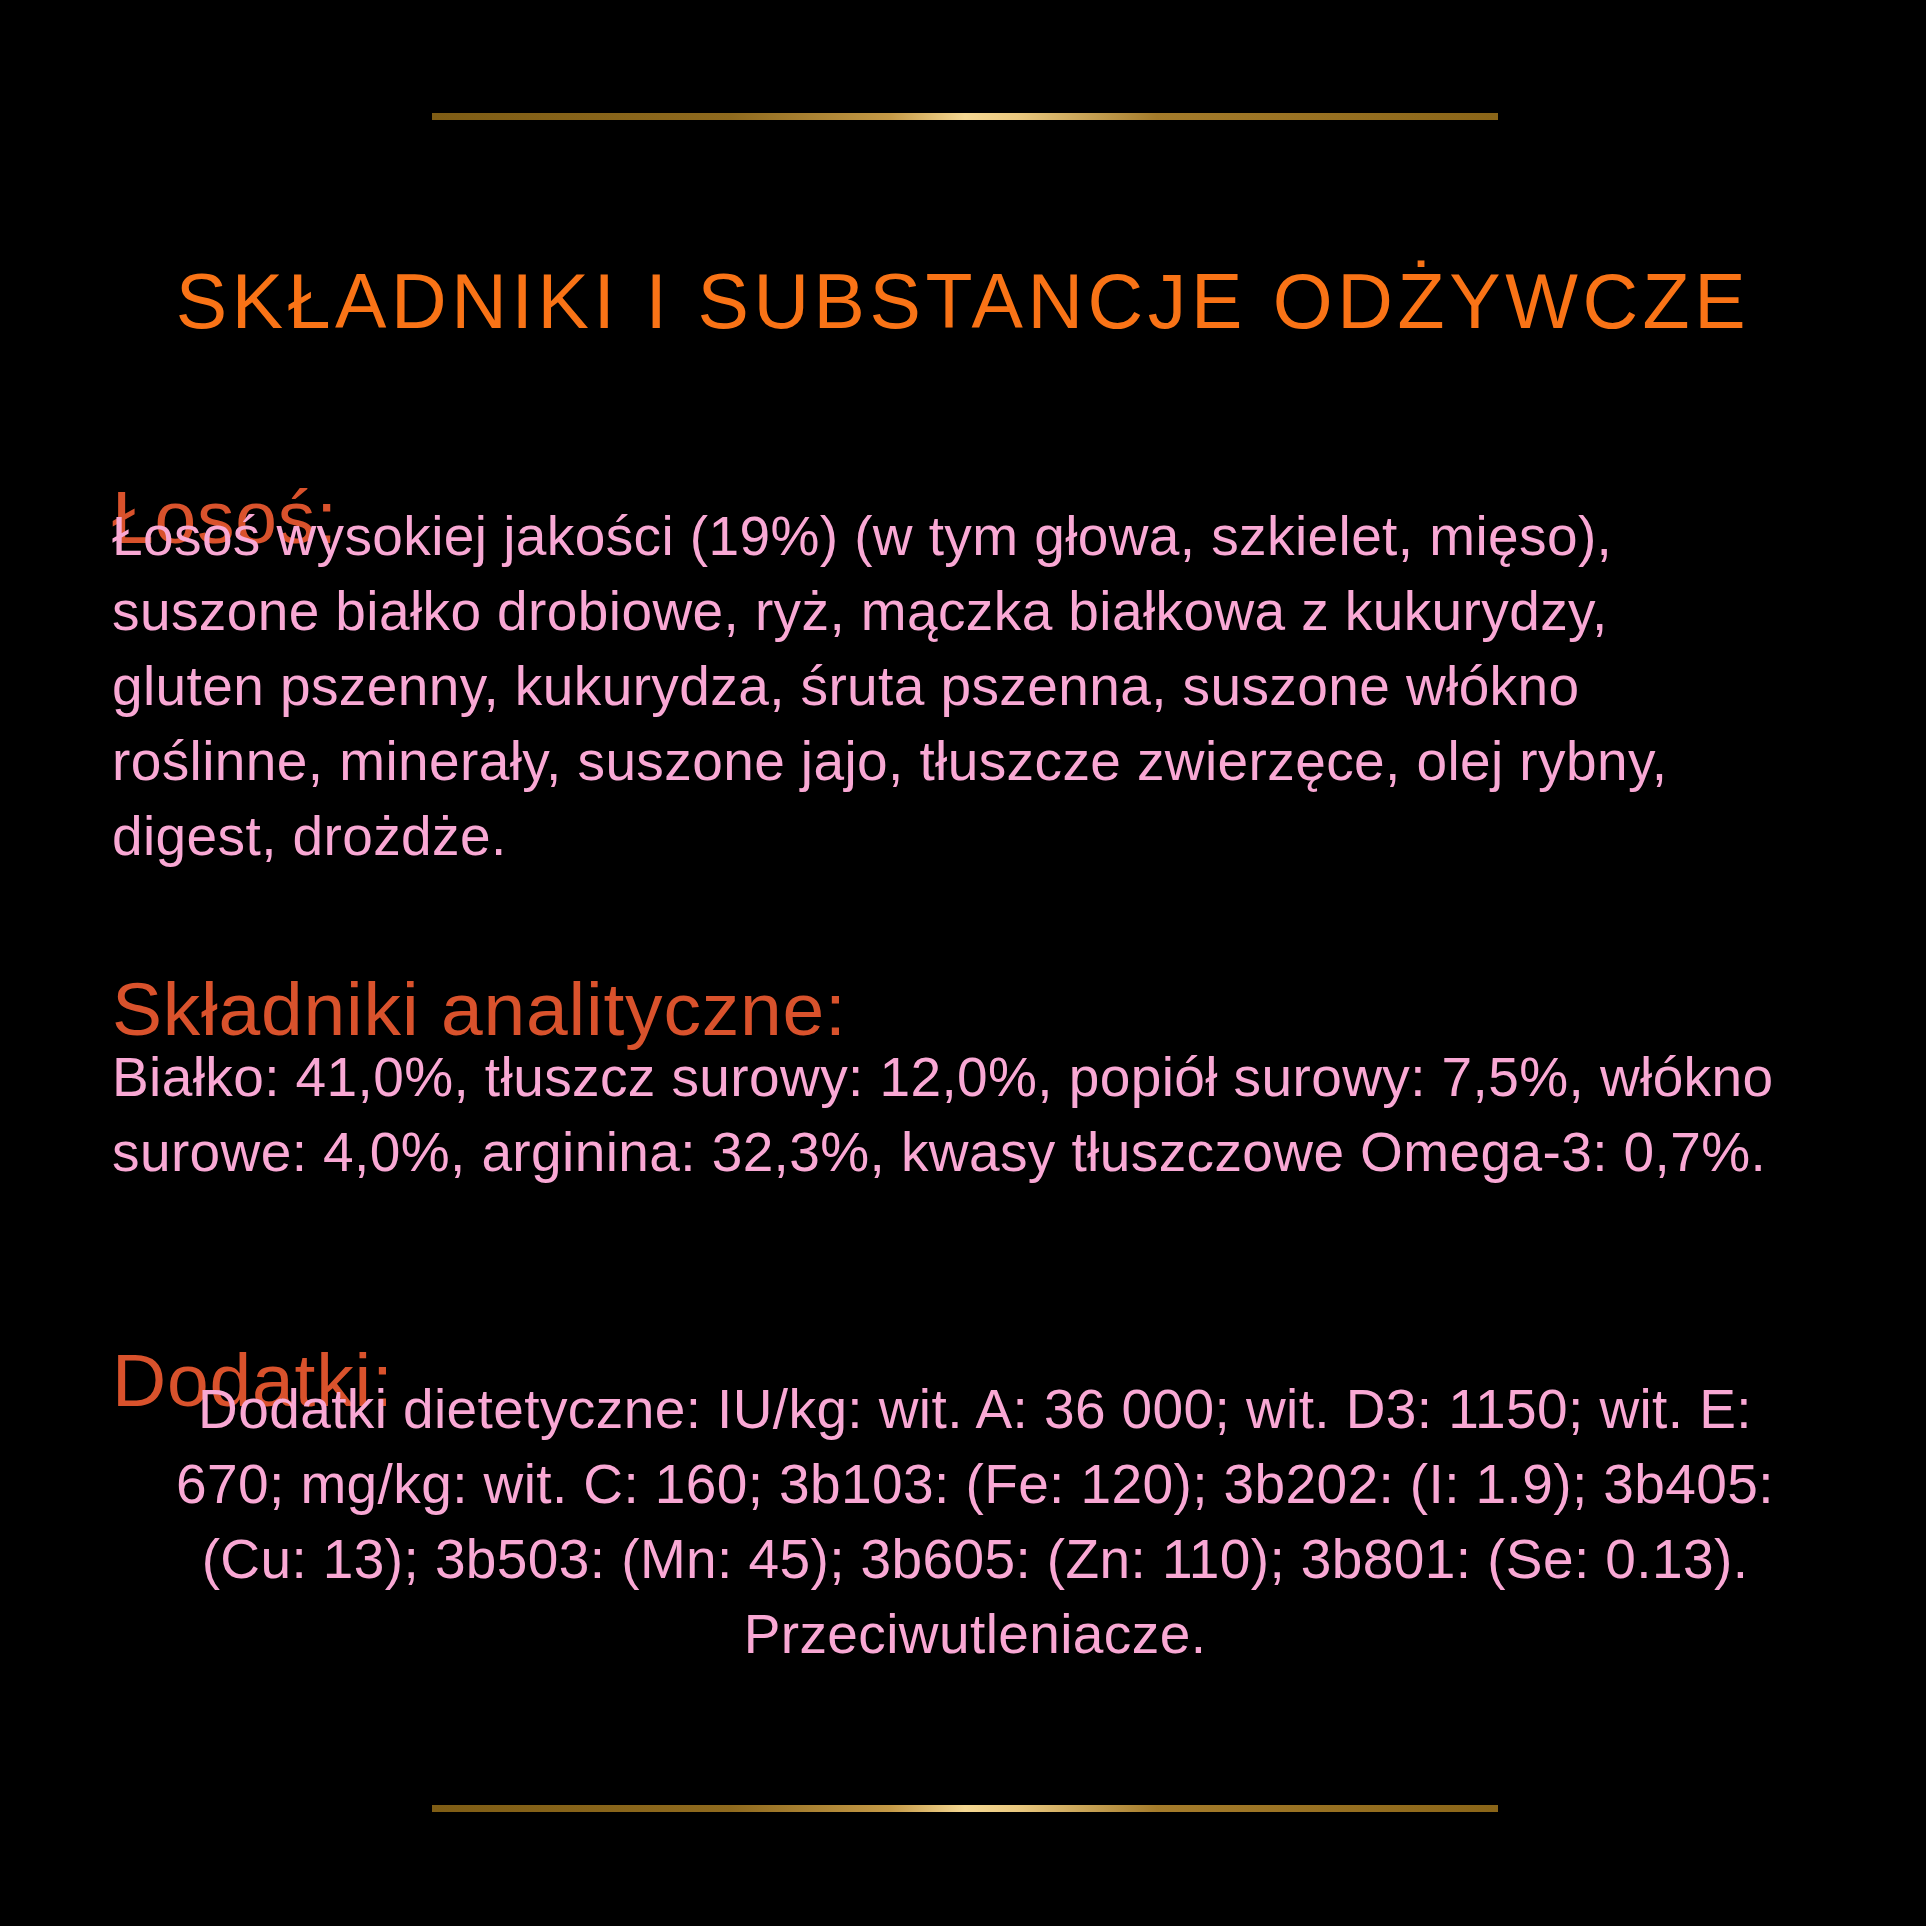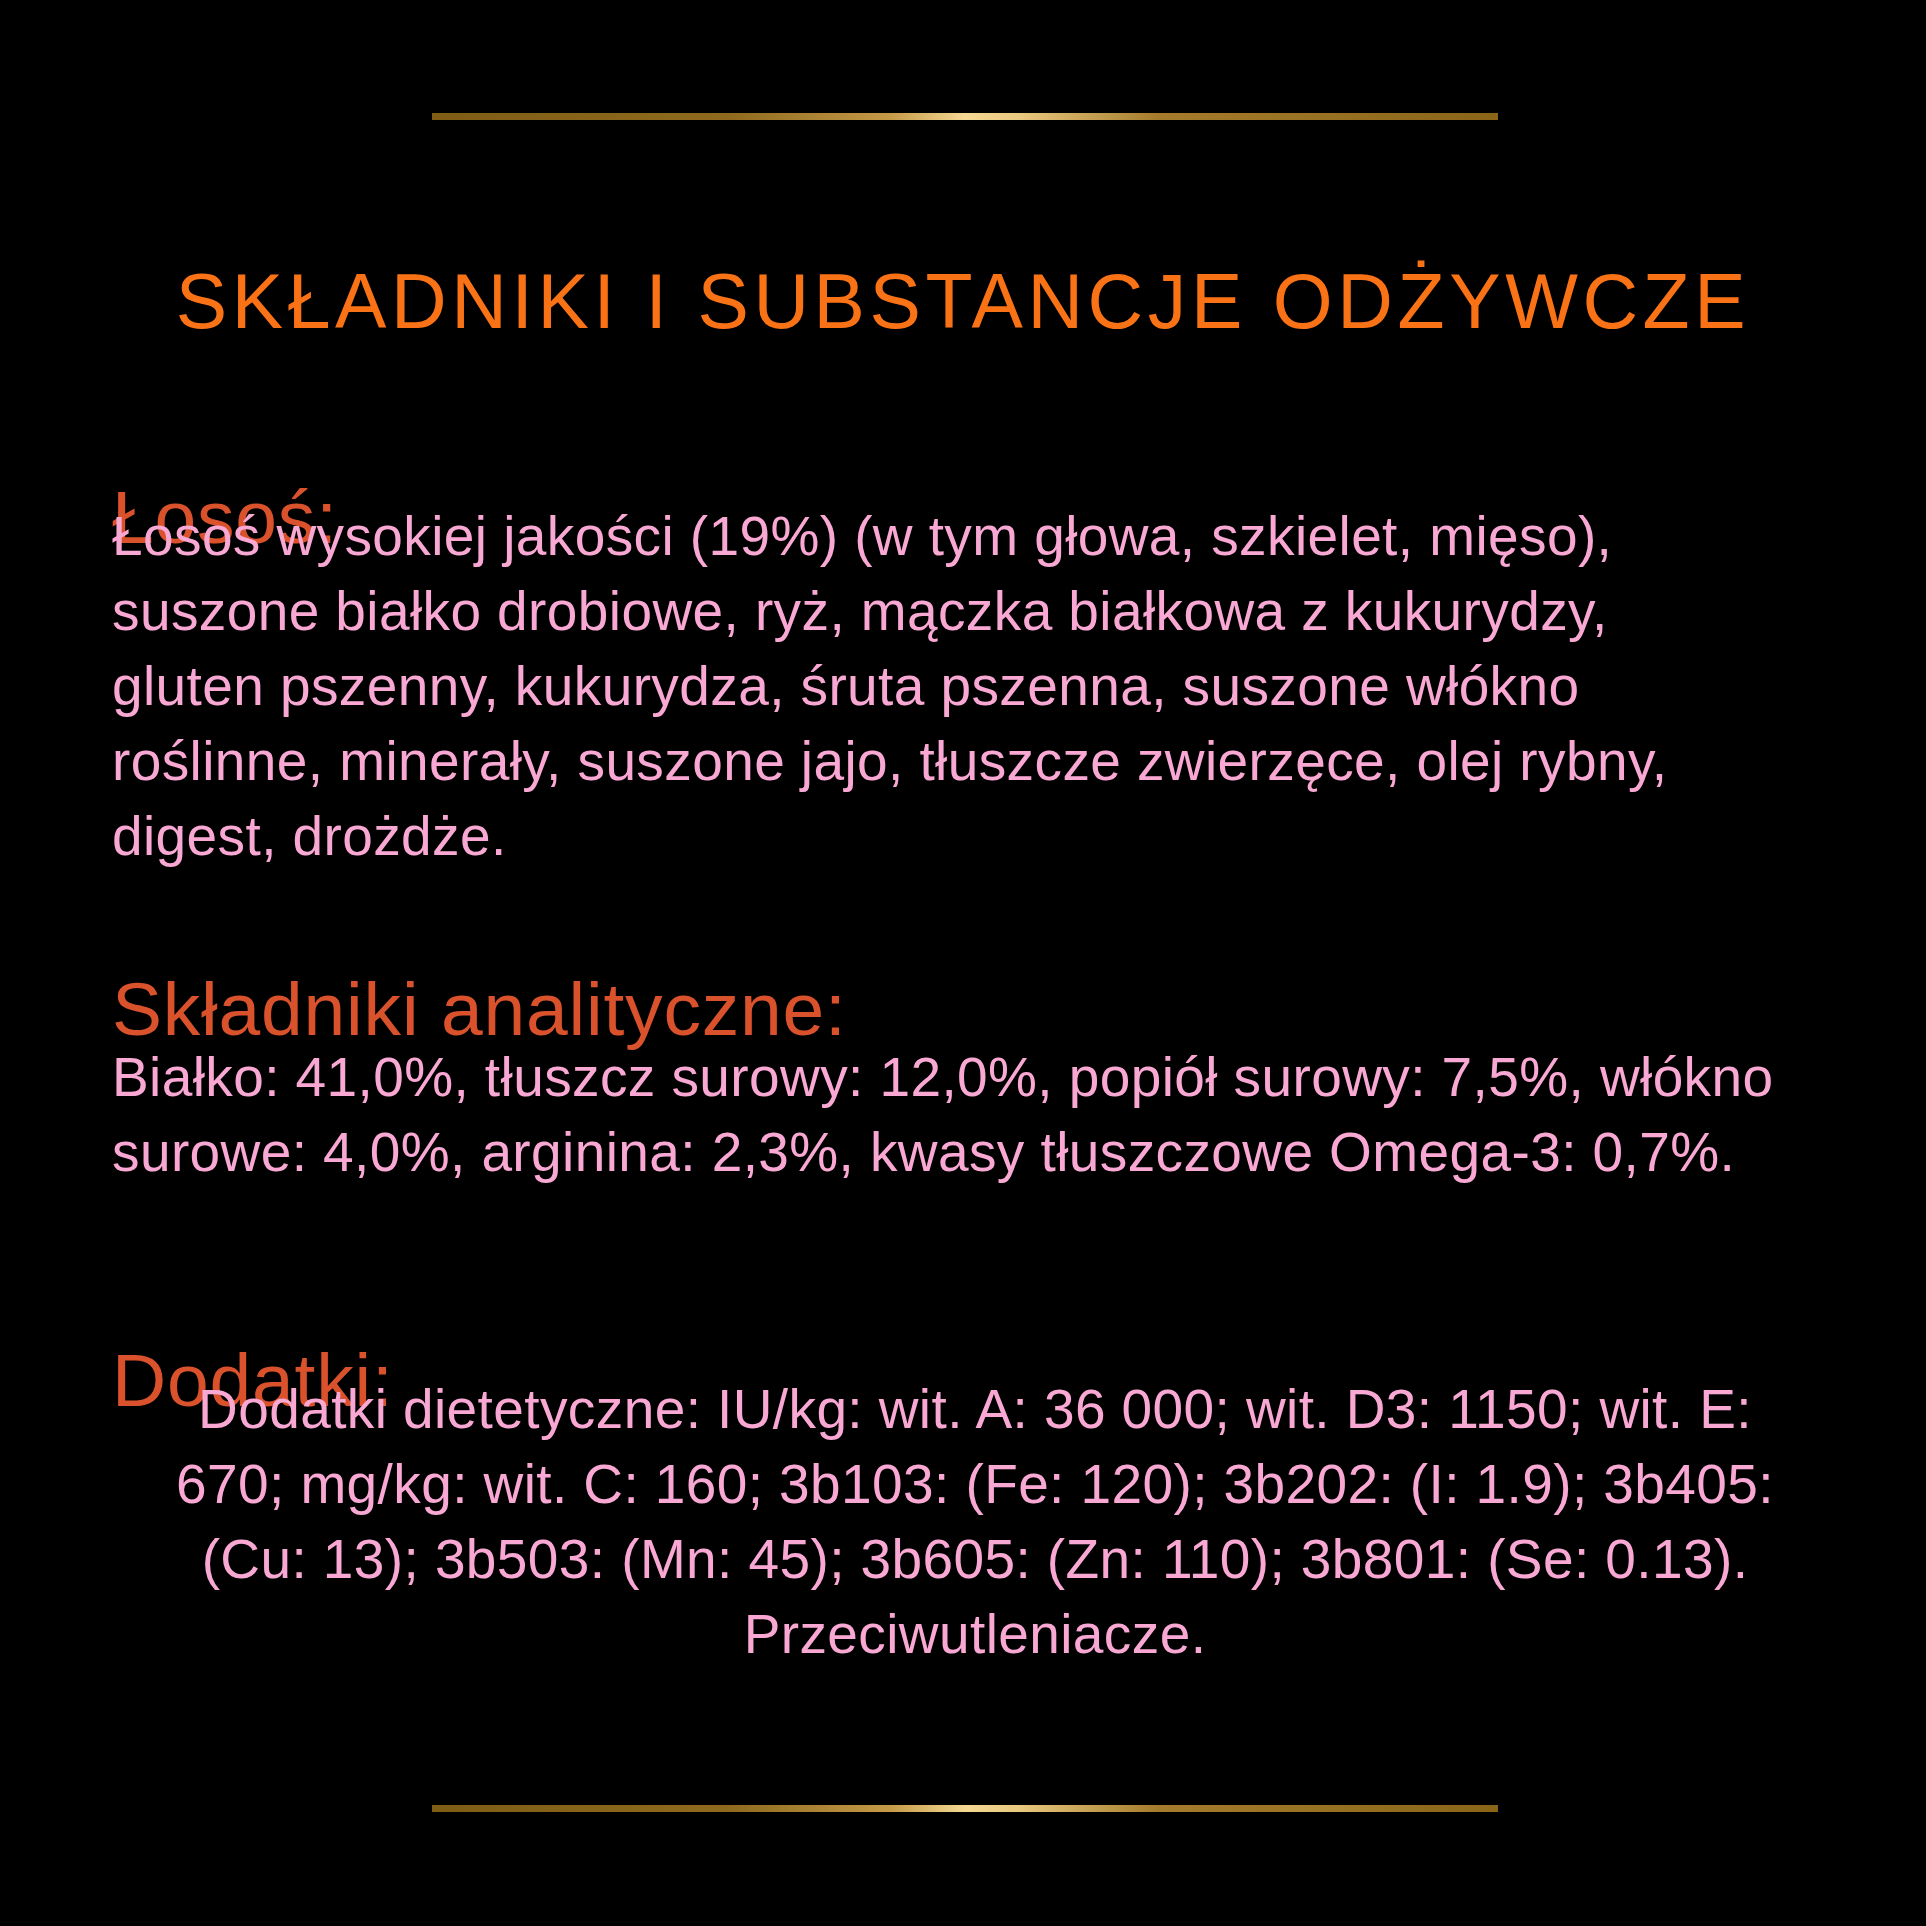--- a/index.html
+++ b/index.html
@@ -87,21 +87,21 @@
   <div class="section-body b-sklad">Łosoś wysokiej jakości (19%) (w tym głowa, szkielet, mięso),
 suszone białko drobiowe, ryż, mączka białkowa z kukurydzy,
 gluten pszenny, kukurydza, śruta pszenna, suszone włókno
 roślinne, minerały, suszone jajo, tłuszcze zwierzęce, olej rybny,
 digest, drożdże.</div>
 </section>
 
 <section>
   <h2 class="section-heading h-analityczne">Składniki analityczne:</h2>
   <div class="section-body b-analityczne">Białko: 41,0%, tłuszcz surowy: 12,0%, popiół surowy: 7,5%, włókno
-surowe: 4,0%, arginina: 2,3%, kwasy tłuszczowe Omega-3: 0,7%.</div>
+surowe: 4,0%, arginina: 32,3%, kwasy tłuszczowe Omega-3: 0,7%.</div>
 </section>
 
 <section>
   <h2 class="section-heading h-dodatki">Dodatki:</h2>
   <div class="section-body b-dodatki">Dodatki dietetyczne: IU/kg: wit. A: 36 000; wit. D3: 1150; wit. E:
 670; mg/kg: wit. C: 160; 3b103: (Fe: 120); 3b202: (I: 1.9); 3b405:
 (Cu: 13); 3b503: (Mn: 45); 3b605: (Zn: 110); 3b801: (Se: 0.13).
 Przeciwutleniacze.</div>
 </section>
 

